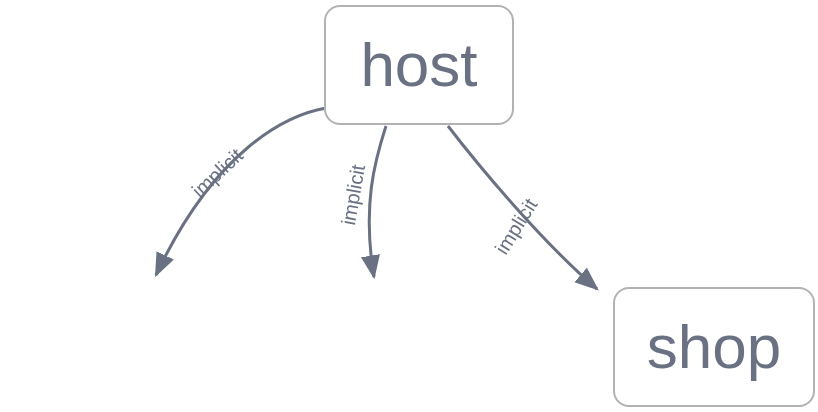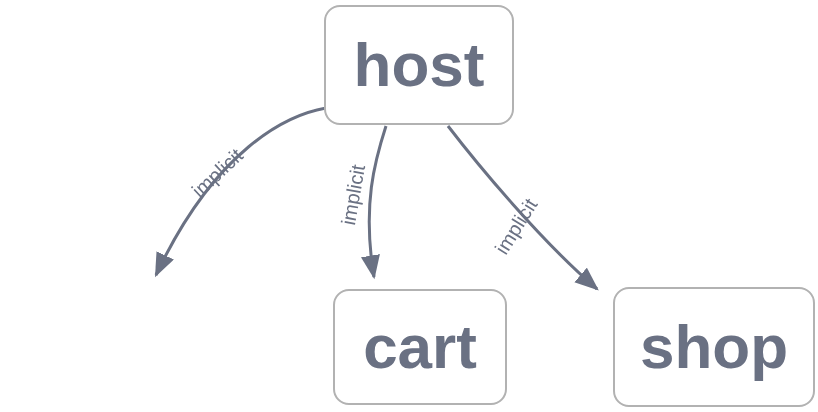--- a/index.html
+++ b/index.html
@@ -33,21 +33,21 @@
     border-radius: 16px;
     display: flex;
     align-items: center;
     justify-content: center;
     z-index: 2;
   }
   .node-label {
     color: #6a7183;
     font-family: "Liberation Sans", sans-serif;
     font-size: 62px;
-    font-weight: 700;
+    font-weight: 400;
     line-height: 1;
     letter-spacing: 0px;
     white-space: nowrap;
     user-select: none;
   }
   .edge-label {
     fill: #6a7183;
     font-family: "Liberation Sans", sans-serif;
     font-size: 20px;
     font-weight: 400;
@@ -80,21 +80,18 @@
     <g>
       <text class="edge-label" x="522" y="230" text-anchor="middle" transform="rotate(-58 522 230)">implicit</text>
     </g>
   </svg>
 
   <div class="node-box" style="left:324px; top:5px; width:190px; height:120px;">
     <span class="node-label">host</span>
   </div>
 
 
-  <div class="node-box" style="left:333px; top:289px; width:174px; height:116px;">
-    <span class="node-label">cart</span>
-  </div>
 
   <div class="node-box" style="left:613px; top:287px; width:202px; height:120px;align-items:center;">
     <span class="node-label">shop</span>
   </div>
 
 </div>
 
 </body></html>

